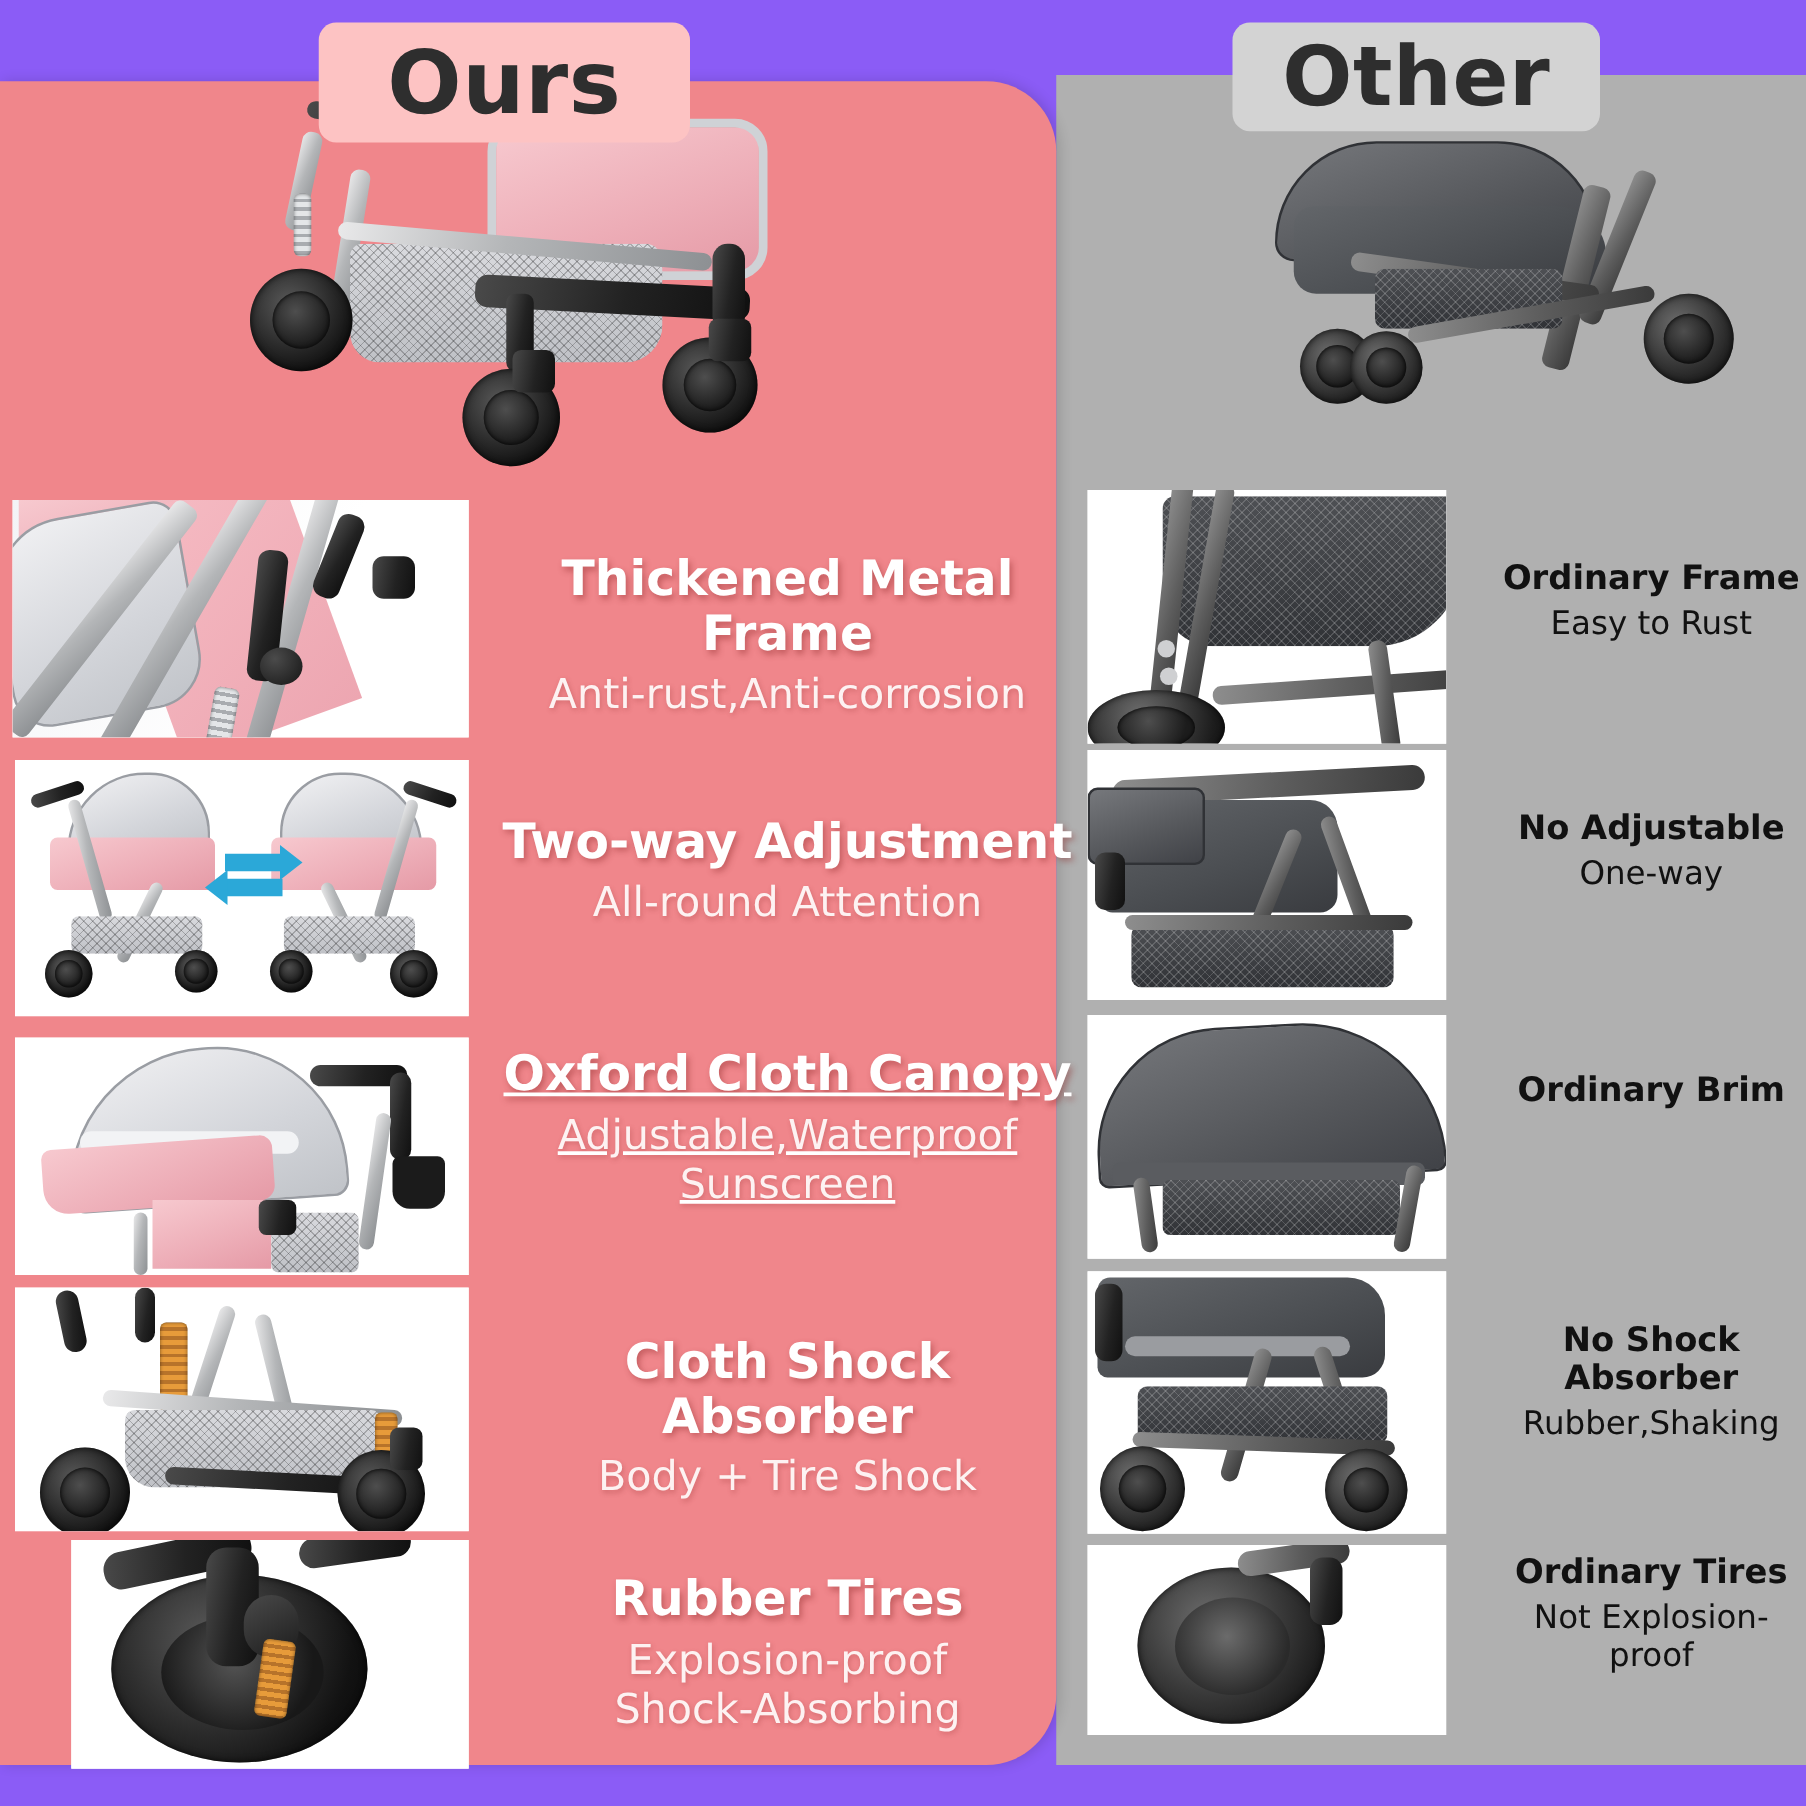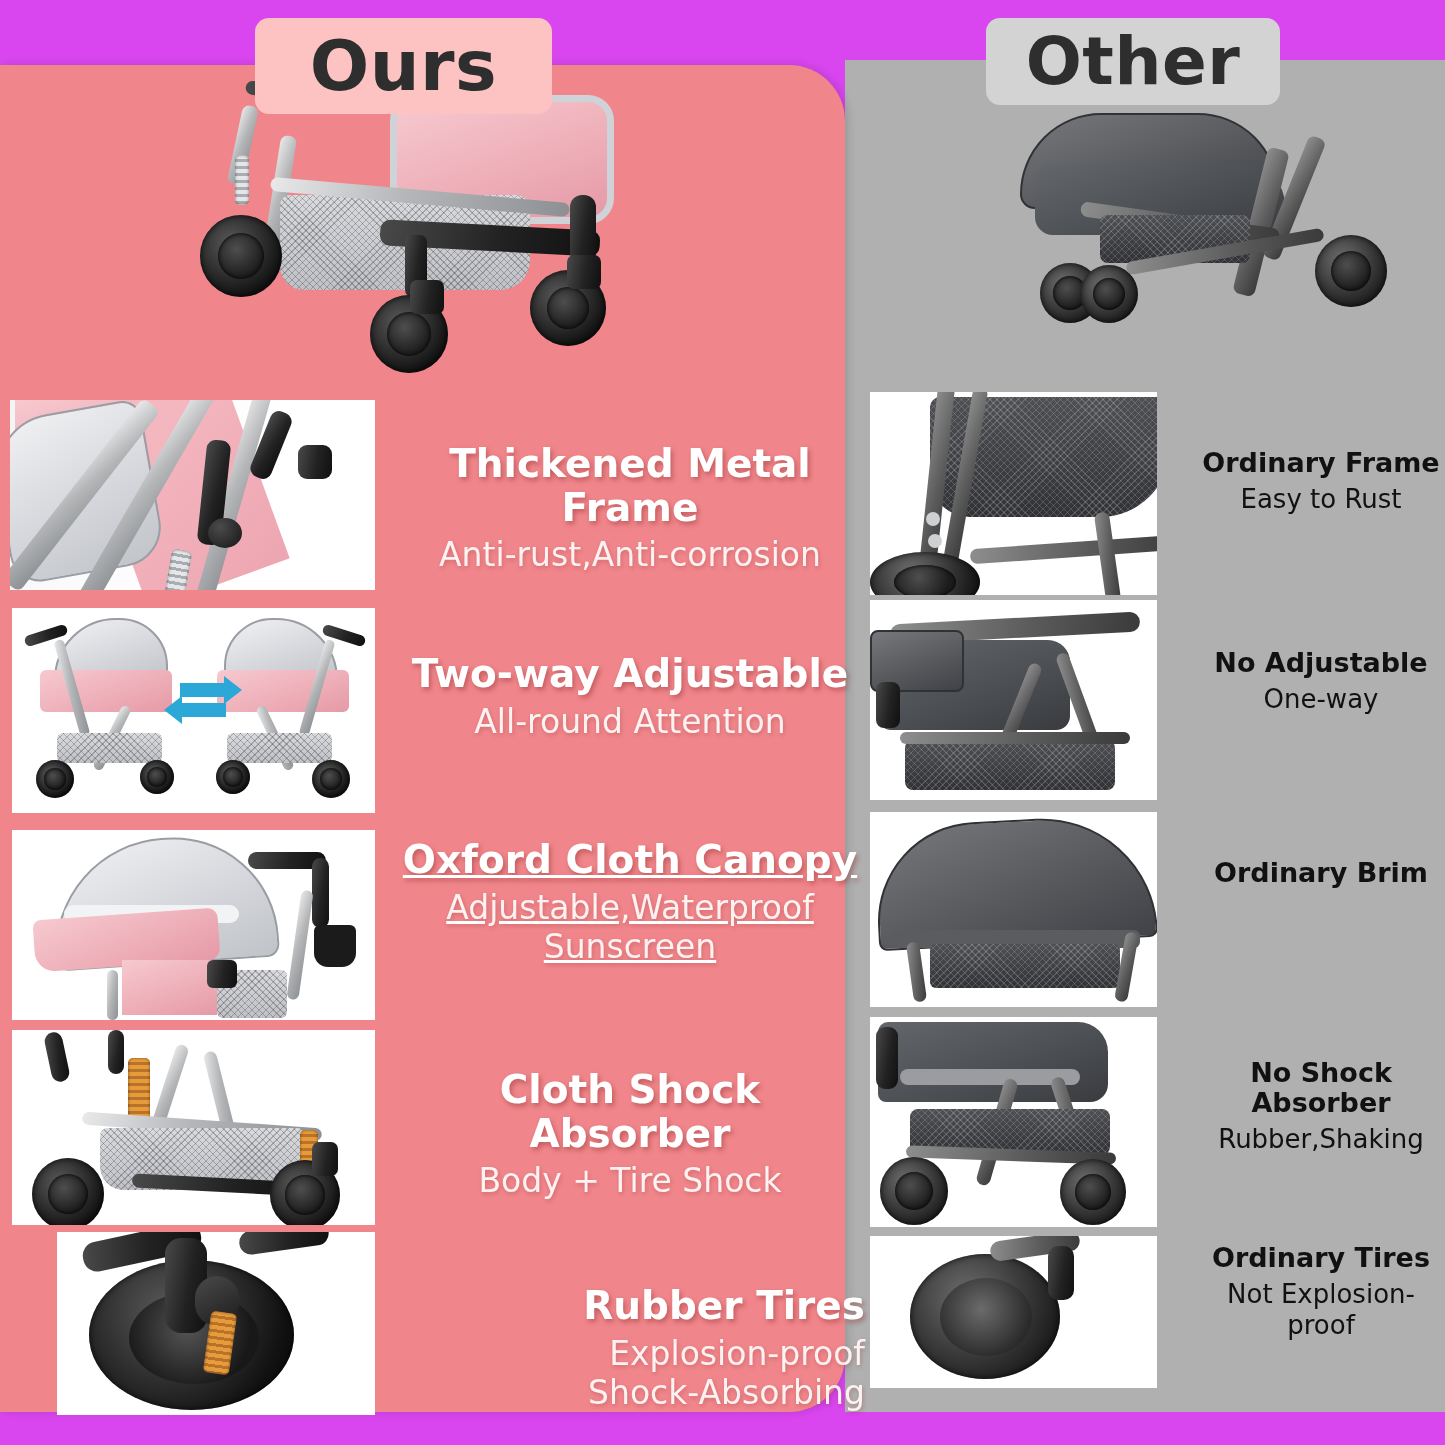--- a/index.html
+++ b/index.html
@@ -2,21 +2,21 @@
 <html><head>
 <meta charset="utf-8">
 <style>
   html,body{margin:0;padding:0;background:#fff;}
   body{
     width:1445px;height:1445px;overflow:hidden;position:relative;
     font-family:"DejaVu Sans","Liberation Sans",sans-serif;
   }
 
   
-  #stage{position:absolute;inset:0;background:#d946ef;}
+  #stage{position:absolute;inset:0;background:#8b5cf6;}
 
   .panel{position:absolute;}
   #panel-other{
     left:845px;top:60px;width:600px;height:1352px;
     background:#b0b0b0;
   }
   #panel-ours{
     left:0;top:65px;width:845px;height:1347px;
     background:#f0868b;
     border-top-right-radius:56px;border-bottom-right-radius:56px;
@@ -71,21 +71,21 @@
   .ours-txt{left:375px;width:470px;color:#ffffff;}
   .ours-txt .t{font-size:39px;color:#ffffff;}
   .ours-txt .s{font-size:33px;color:#fdf2f2;margin-top:6px;
     text-shadow:1px 2px 4px rgba(150,50,50,.33);}
 
   .other-txt{left:1157px;width:288px;color:#151515;}
   .other-txt .t{font-size:27px;color:#111111;text-shadow:none;}
   .other-txt .s{font-size:26px;color:#111111;margin-top:6px;text-shadow:none;}
 
   #t-l1{top:442px;} #t-l2{top:652px;} #t-l3{top:838px;text-decoration:underline;}
-  #t-l4{top:1068px;} #t-l5{top:1284px;text-align:right;}
+  #t-l4{top:1068px;} #t-l5{top:1258px;}
 
   #t-r1{top:448px;} #t-r2{top:648px;} #t-r3{top:858px;}
   #t-r4{top:1058px;} #t-r5{top:1243px;}
 
   
   .sil{position:absolute;}
   .tyre{
     border-radius:50%;
     background:radial-gradient(circle at 38% 35%,#5a5a5a 0%,#2b2b2b 46%,#121212 72%,#050505 100%);
     box-shadow:inset 0 0 6px rgba(0,0,0,.8);
@@ -328,21 +328,21 @@
       <div class="sil bar greyd" style="left:120px;top:0px;width:90px;height:20px;border-radius:10px;transform:rotate(-8deg);"></div>
       <div class="sil bar dark" style="left:178px;top:10px;width:26px;height:54px;border-radius:10px;"></div>
     </div>
   </div>
 
   <div class="txt ours-txt" id="t-l1">
     <div class="t">Thickened Metal Frame</div>
     <div class="s">Anti-rust,Anti-corrosion</div>
   </div>
   <div class="txt ours-txt" id="t-l2">
-    <div class="t">Two-way Adjustable</div>
+    <div class="t">Two-way Adjustment</div>
     <div class="s">All-round Attention</div>
   </div>
   <div class="txt ours-txt" id="t-l3">
     <div class="t">Oxford Cloth Canopy</div>
     <div class="s">Adjustable,Waterproof<br>Sunscreen</div>
   </div>
   <div class="txt ours-txt" id="t-l4">
     <div class="t">Cloth Shock Absorber</div>
     <div class="s">Body + Tire Shock</div>
   </div>

